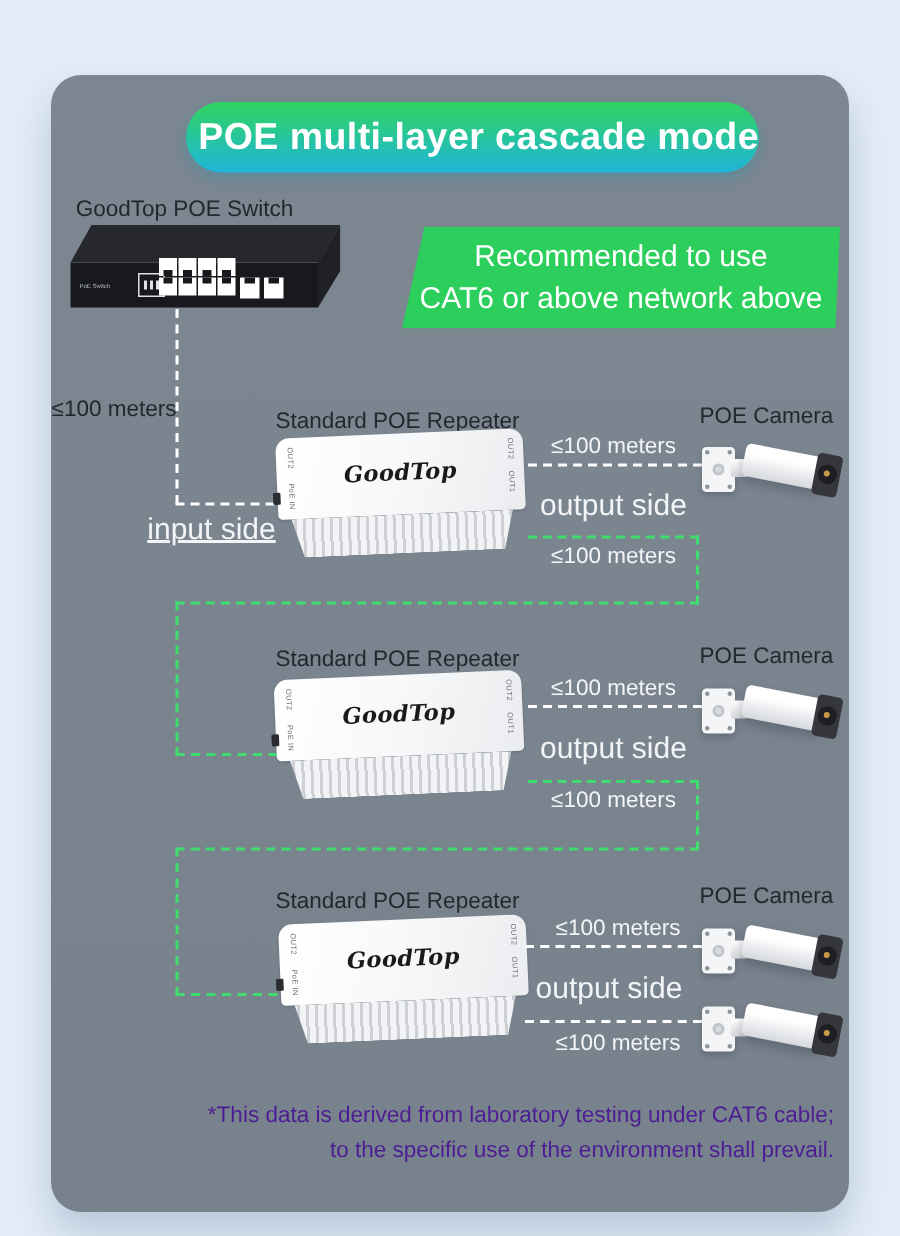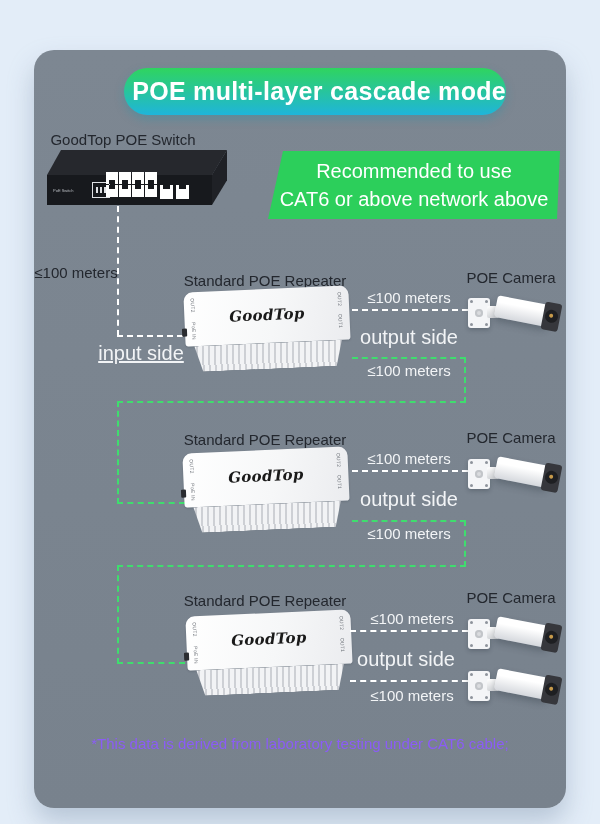--- a/index.html
+++ b/index.html
@@ -85,22 +85,22 @@
   .cam-body{position:absolute;left:30px;top:9px;width:56px;height:22px;
             border-radius:4px 8px 8px 4px;transform:rotate(11deg);transform-origin:left center;
             background:linear-gradient(180deg,#ffffff 30%,#d5d8dd 100%);
             box-shadow:0 4px 7px rgba(40,50,60,.3);}
   .cam-front{position:absolute;right:-9px;top:-3px;width:17px;height:28px;background:#36373c;
              border-radius:3px;}
   .cam-lens{position:absolute;left:2px;top:7px;width:13px;height:13px;border-radius:50%;background:#1e1f22;}
   .cam-glint{position:absolute;left:4px;top:4px;width:4px;height:4px;border-radius:50%;background:#c79a4a;}
 
   
-  .disclaimer{position:absolute;left:60px;top:732px;width:480px;text-align:center;
-              color:#8b5cf6;font-size:15px;line-height:23px;}
+  .disclaimer{position:absolute;left:76px;top:732px;width:480px;text-align:right;
+              color:#4c1d95;font-size:15px;line-height:23px;}
 </style>
 </head>
 <body>
 
 <div class="stage">
 
   <div class="card"></div>
 
   <div class="pill">
     <span>POE multi-layer cascade mode</span>
@@ -275,15 +275,16 @@
         <div class="cam-front">
           <div class="cam-lens">
             <i class="cam-glint"></i>
           </div>
         </div>
       </div>
   </div>
 
   <div class="disclaimer">
     <div>*This data is derived from laboratory testing under CAT6 cable;</div>
+    <div>to the specific use of the environment shall prevail.</div>
   </div>
 
 </div>
 
 </body></html>

